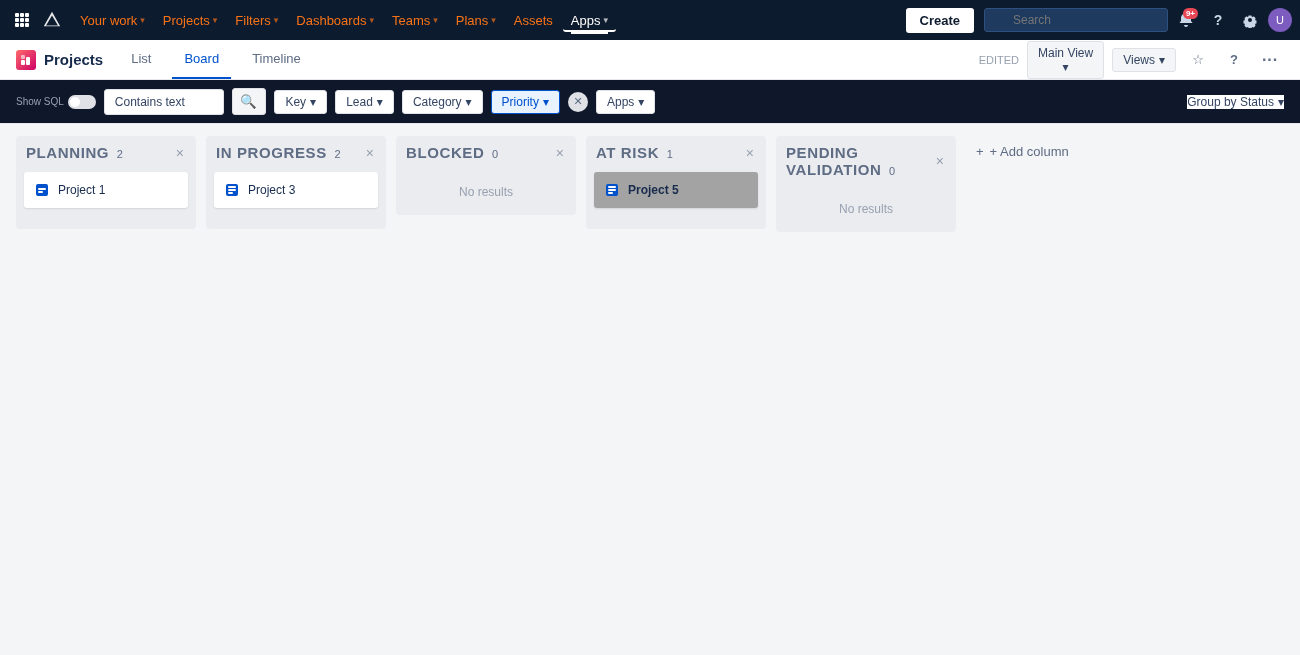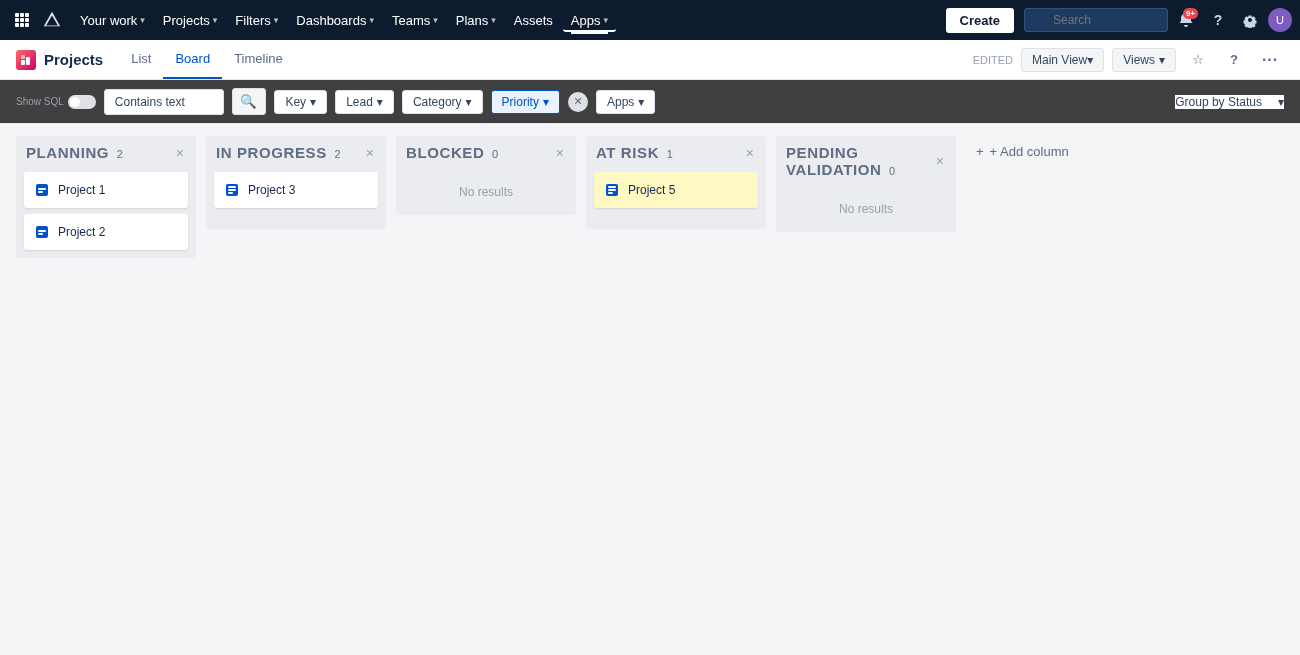--- a/index.html
+++ b/index.html
@@ -23,21 +23,21 @@
       justify-content: center;
       margin-right: 4px;
     }
     .nav-logo svg { width: 20px; height: 20px; }
     .nav-grid-icon {
       width: 28px; height: 28px;
       display: flex; align-items: center; justify-content: center;
       cursor: pointer;
     }
     .nav-item {
-      color: #ffffff;
+      color: #f97316;
       font-size: 13px;
       padding: 4px 8px;
       border-radius: 3px;
       cursor: pointer;
       display: flex;
       align-items: center;
       gap: 3px;
       white-space: nowrap;
     }
     .nav-item .chevron { font-size: 9px; opacity: 0.7; }
@@ -58,21 +58,21 @@
       gap: 4px;
       margin-left: 8px;
     }
     .nav-search {
       background: #1e3a5f;
       border: 1px solid #2e5080;
       border-radius: 3px;
       color: #c8d6e5;
       padding: 4px 10px 4px 28px;
       font-size: 12px;
-      width: 144px;
+      width: 184px;
       position: relative;
     }
     .search-wrapper {
       position: relative;
       display: flex;
       align-items: center;
     }
     .search-icon-overlay {
       position: absolute;
       left: 8px;
@@ -143,21 +143,21 @@
       display: flex; align-items: center; justify-content: center;
     }
     .sub-nav-title {
       font-size: 15px;
       font-weight: 600;
       color: #172b4d;
     }
     .sub-nav-tabs {
       display: flex;
       align-items: center;
-      gap: 0;
+      gap: 9px;
       height: 100%;
     }
     .sub-tab {
       padding: 0 12px;
       height: 100%;
       display: flex;
       align-items: center;
       color: #5e6c84;
       font-size: 13px;
       cursor: pointer;
@@ -181,20 +181,21 @@
     .main-view-btn {
       background: #f4f5f7;
       border: 1px solid #dfe1e6;
       border-radius: 3px;
       padding: 4px 10px;
       font-size: 12px;
       color: #344563;
       cursor: pointer;
       display: flex;
       align-items: center;
+      flex-direction: column;
     }
     .views-btn {
       background: #f4f5f7;
       border: 1px solid #dfe1e6;
       border-radius: 3px;
       padding: 4px 10px;
       font-size: 12px;
       color: #344563;
       cursor: pointer;
       display: flex;
@@ -204,21 +205,21 @@
     .sub-nav-icon-btn {
       width: 28px; height: 28px;
       display: flex; align-items: center; justify-content: center;
       color: #5e6c84;
       cursor: pointer;
       border-radius: 3px;
     }
 
     
     .filter-bar {
-      background: #404040;
+      background: #0f172a;
       padding: 8px 16px;
       display: flex;
       align-items: center;
       gap: 8px;
       border-bottom: 1px solid #e5e8ec;
       justify-content: flex-end;
     }
     .show-sql-label {
       font-size: 10px;
       color: #97a0af;
@@ -293,21 +294,21 @@
       gap: 6px;
     }
     .group-by-btn {
       background: white;
       border: none;
       font-size: 12px;
       color: #344563;
       cursor: pointer;
       display: flex;
       align-items: center;
-      gap: 16px;
+      gap: 4px;
     }
 
     
     .board-container {
       padding: 12px 16px;
       display: flex;
       gap: 10px;
       align-items: flex-start;
       overflow-x: auto;
       min-height: calc(100vh - 130px);
@@ -387,21 +388,22 @@
       padding: 8px 10px;
       background: none;
       border: none;
       cursor: pointer;
       color: #5e6c84;
       font-size: 13px;
       white-space: nowrap;
       border-radius: 4px;
     }
     .at-risk-card {
-      background: #fef9c3;
+      background: #a3a3a3;
+      font-weight: bold;
     }
   </style>
 </head>
 <body>
 
 <nav class="top-nav">
   <div class="nav-grid-icon">
     <svg width="16" height="16" viewBox="0 0 16 16" fill="white">
       <rect x="1" y="1" width="4" height="4" rx="1"></rect>
       <rect x="6" y="1" width="4" height="4" rx="1"></rect>
@@ -564,30 +566,20 @@
       <div class="card">
         <div class="card-icon">
           <svg width="14" height="14" viewBox="0 0 14 14" fill="none">
             <rect x="1" y="1" width="12" height="12" rx="2" fill="#0052cc"></rect>
             <rect x="3" y="5" width="8" height="2" rx="1" fill="white"></rect>
             <rect x="3" y="8" width="5" height="2" rx="1" fill="white"></rect>
           </svg>
         </div>
         <span class="card-text">Project 1</span>
       </div>
-      <div class="card">
-        <div class="card-icon">
-          <svg width="14" height="14" viewBox="0 0 14 14" fill="none">
-            <rect x="1" y="1" width="12" height="12" rx="2" fill="#0052cc"></rect>
-            <rect x="3" y="5" width="8" height="2" rx="1" fill="white"></rect>
-            <rect x="3" y="8" width="5" height="2" rx="1" fill="white"></rect>
-          </svg>
-        </div>
-        <span class="card-text">Project 2</span>
-      </div>
     </div>
   </div>
 
   <div class="board-column">
     <div class="column-header">
       <div>
         <span class="column-title">IN PROGRESS</span>
         <span class="column-count">2</span>
       </div>
       <button class="column-close-btn">×</button>

